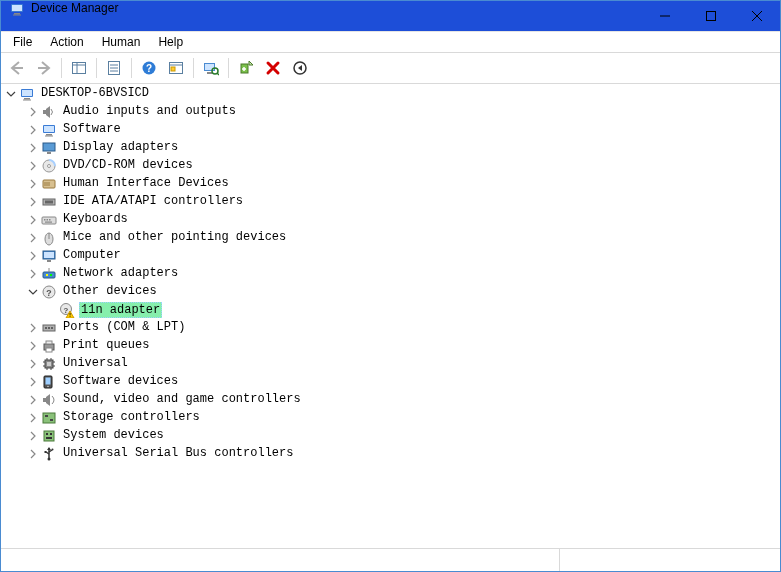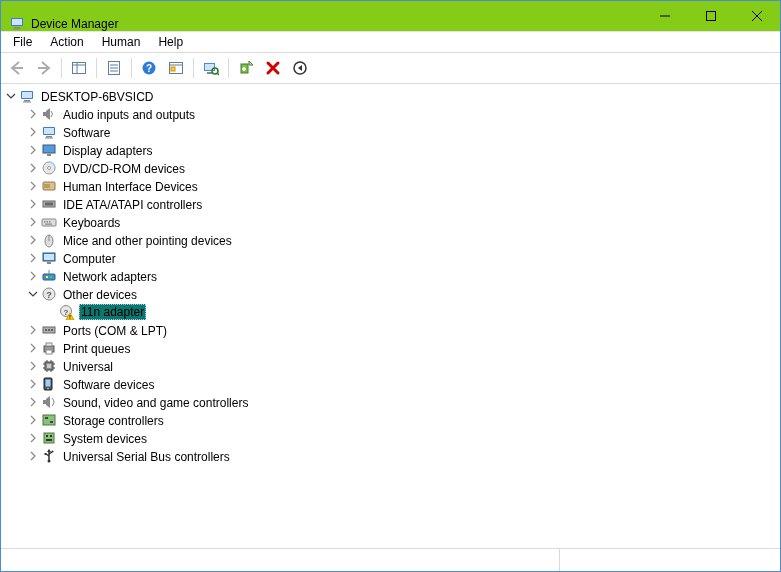--- a/index.html
+++ b/index.html
@@ -11,22 +11,22 @@
   .window {
     width: 781px; height: 572px;
     border: 1px solid #4a8bd1;
     box-sizing: border-box;
     display: flex; flex-direction: column;
     background: #fff;
     position: relative;
   }
   
   .titlebar {
-    height: 30px; display: flex; align-items: flex-end;
-    background: #84cc16; border-bottom: 1px solid #e5e5e5;
+    height: 30px; display: flex; align-items: flex-start;
+    background: #1d4ed8; border-bottom: 1px solid #e5e5e5;
   }
   .titlebar .app-icon {
     width: 16px; height: 16px; margin: 0 6px 0 8px;
   }
   .titlebar .title {
     flex: 0 0 auto; font-size: 12px;
   }
   .titlebar .spacer { flex: 1; }
   .titlebar .winbtn {
     width: 46px; height: 30px; display: flex; align-items: center; justify-content: center;
@@ -50,28 +50,28 @@
     border: 1px solid transparent;
   }
   .toolbar .tbtn.disabled { opacity: .4; }
   
   .tree-container {
     flex: 1; overflow: auto; padding: 2px 0 2px 2px;
   }
   .tree, .tree ul { list-style: none; margin: 0; padding: 0; }
   .tree li { white-space: nowrap; }
   .tree .row {
-    display: flex; align-items: flex-end; height: 18px; 
+    display: flex; align-items: flex-start; height: 18px; font-family: Liberation Mono, monospace; 
   }
   .tree .expander {
     width: 16px; height: 16px; display: flex; align-items: center; justify-content: center; flex: 0 0 auto;
   }
   .tree .node-icon { width: 16px; height: 16px; flex: 0 0 auto; margin-right: 4px; }
   .tree .node-label { padding: 0 2px; }
-  .tree .node-label.selected { background: #0f766e; border: 1px dotted #99d1ff; padding: 0 1px; }
+  .tree .node-label.selected { background: #86efac; border: 1px dotted #99d1ff; padding: 0 1px; }
   .tree .children { padding-left: 18px; }
   .tree .root-children { padding-left: 22px; }
   
   .statusbar {
     height: 22px; border-top: 1px solid #d9d9d9; display: flex;
   }
   .statusbar .pane { border-right: 1px solid #d9d9d9; }
   .statusbar .pane:first-child { flex: 1; }
   .statusbar .pane:last-child { width: 220px; border-right: none; }
 

